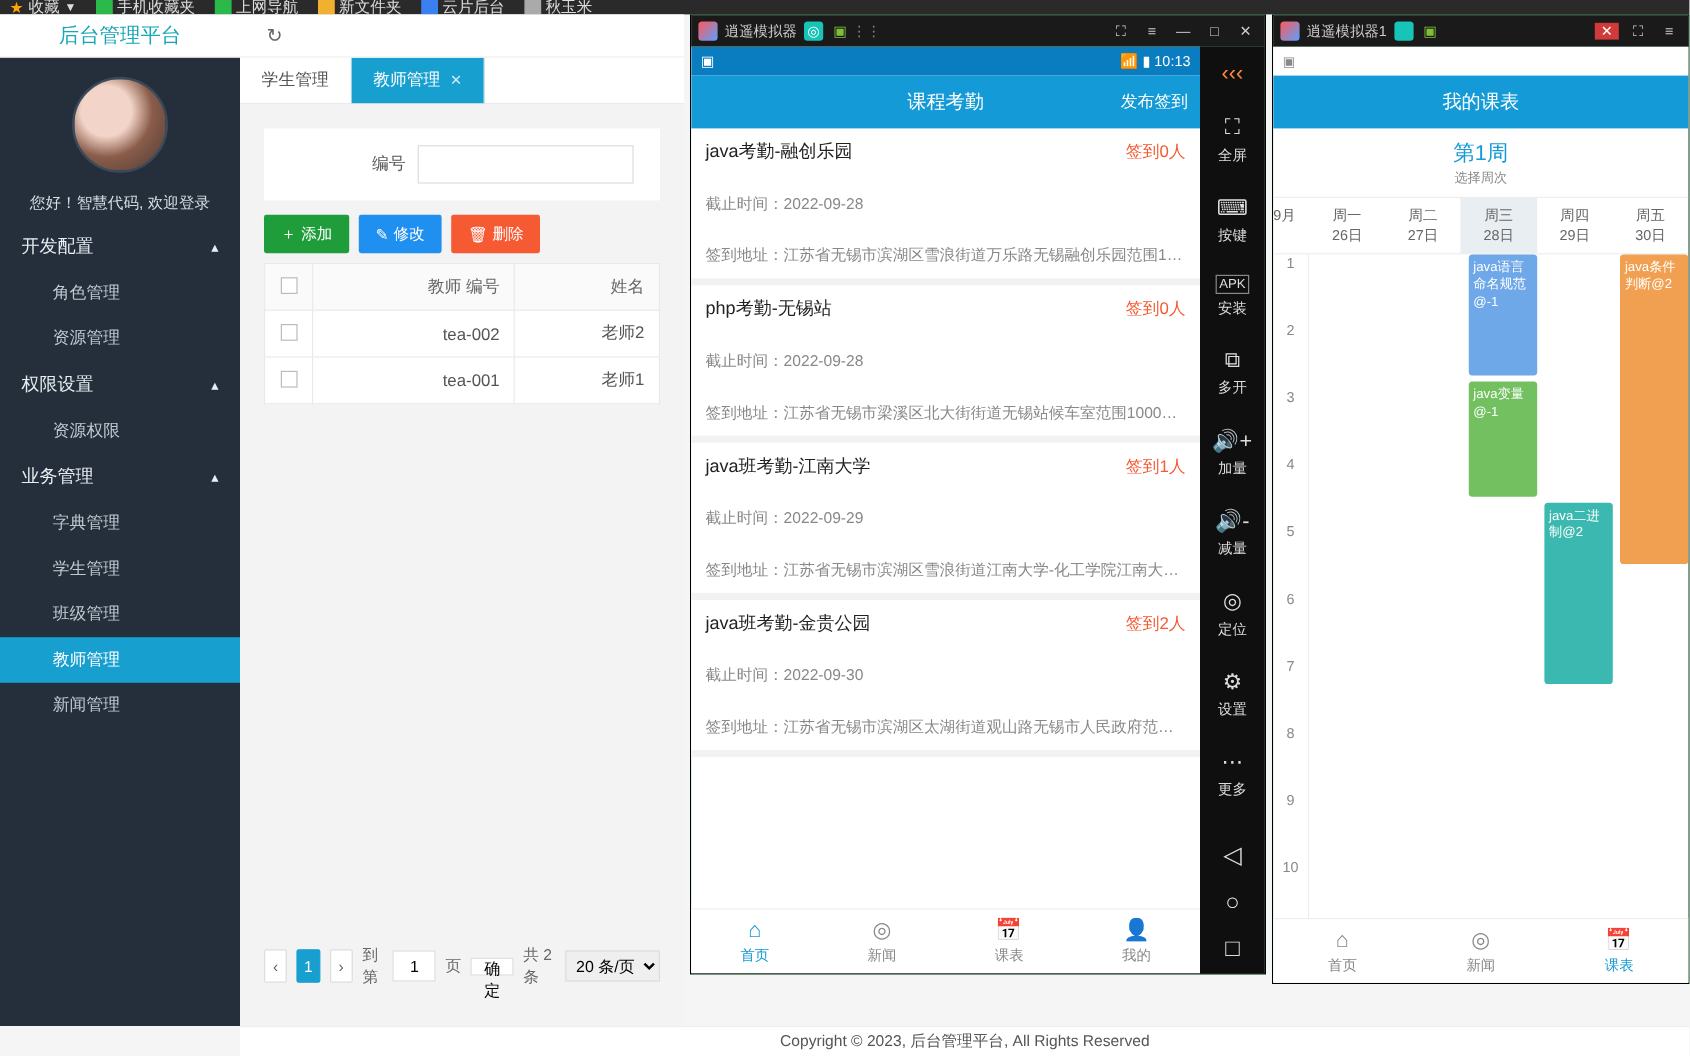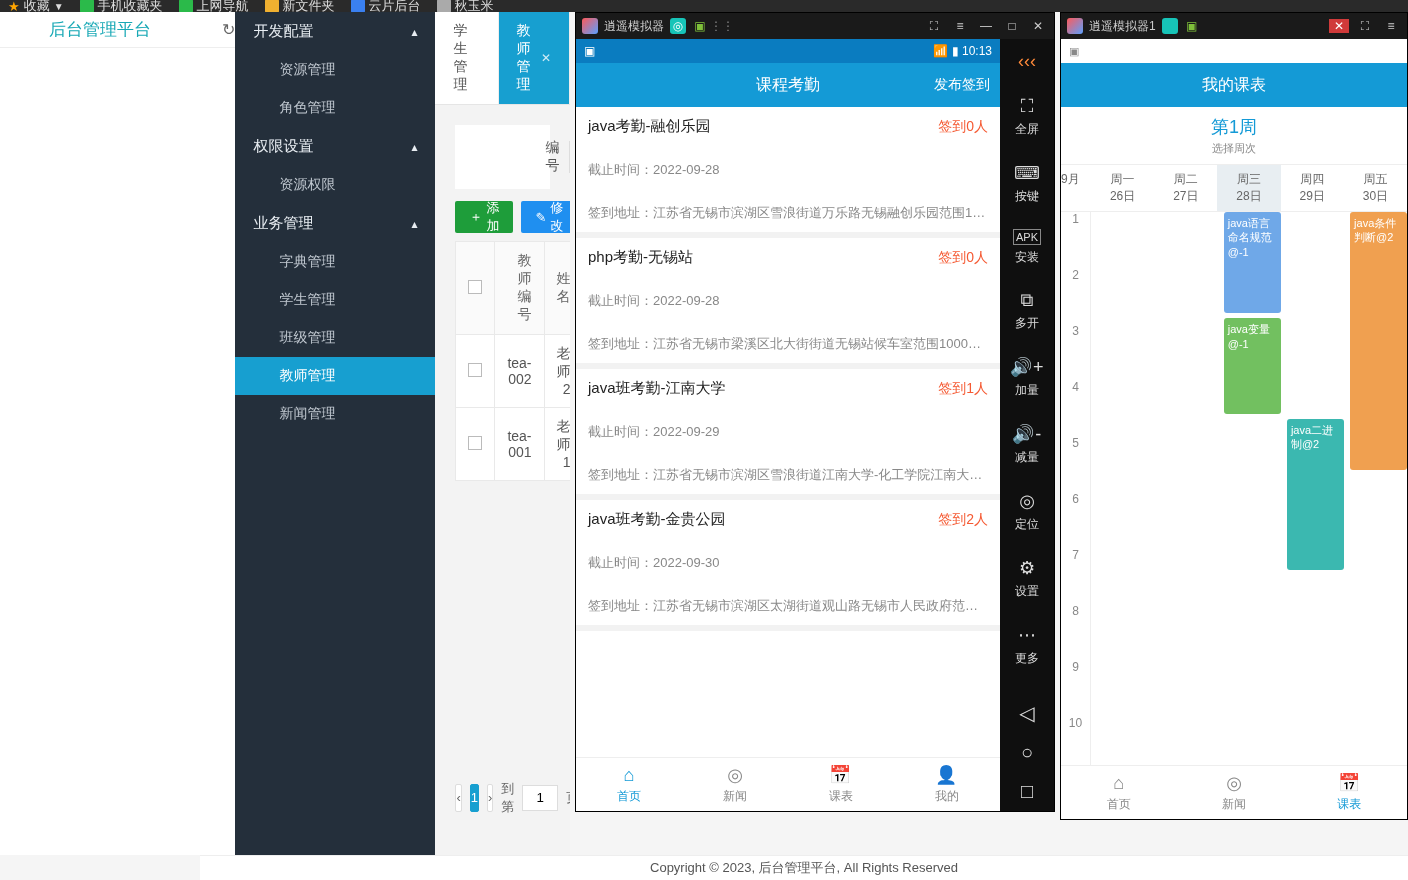--- a/index.html
+++ b/index.html
@@ -5,21 +5,21 @@
 *{margin:0;padding:0;box-sizing:border-box;font-family:"Microsoft YaHei",Arial,sans-serif}
 body{background:#f5f5f5;width:1408px;height:880px;position:relative;overflow:hidden}
 
 
 .bookmarks{position:absolute;top:0;left:0;right:0;height:12px;background:#2a2a2a;display:flex;align-items:center;padding:0 8px;gap:16px;font-size:13px;color:#ddd;overflow:hidden}
 .bookmarks>div{display:flex;align-items:center;gap:4px;white-space:nowrap}
 .bm-star{color:#ffa500}
 .bm-ico{width:14px;height:14px;border-radius:2px;display:inline-block}
 
 
-.admin{position:absolute;top:12px;left:0;width:570px;height:843px;background:#fff;display:flex;flex-direction:row}
+.admin{position:absolute;top:12px;left:0;width:570px;height:843px;background:#fff;display:flex;flex-direction:column}
 .admin-top{height:36px;display:flex;align-items:center;border-bottom:1px solid #eee}
 .admin-logo{width:200px;text-align:center;color:#17a8b5;font-size:17px;font-weight:500}
 .admin-refresh{margin-left:22px;color:#666;font-size:16px;cursor:pointer}
 
 .admin-body{flex:1;display:flex;overflow:hidden}
 .sidebar{width:200px;background:#242f3b;color:#c8d0d8;display:flex;flex-direction:column;overflow-y:auto}
 .avatar-wrap{display:flex;flex-direction:column;align-items:center;padding:16px 0 8px}
 .avatar{width:80px;height:80px;border-radius:50%;background:radial-gradient(circle at 35% 35%, #f2d4c8 0 30%, #8a5c4a 55%, #4a3b35 100%);border:2px solid #3a4a5a}
 .welcome{margin-top:16px;font-size:13px;color:#d6dde4}
 .menu-group{padding:10px 18px;display:flex;justify-content:space-between;align-items:center;color:#e8edf2;font-size:15px;cursor:pointer}
@@ -147,26 +147,30 @@
     </div>
 </div>
 
 <div class="admin">
   <div class="admin-top">
     <div class="admin-logo">后台管理平台</div>
     <div class="admin-refresh">↻</div>
   </div>
   <div class="admin-body">
     <div class="sidebar">
+      <div class="avatar-wrap">
+        <div class="avatar"></div>
+        <div class="welcome">您好！智慧代码, 欢迎登录</div>
+      </div>
       <div class="menu-group">
           <span>开发配置</span>
           <span class="chev">▴</span>
         </div>
+      <div class="menu-item">角色管理</div>
       <div class="menu-item">资源管理</div>
-      <div class="menu-item">角色管理</div>
       <div class="menu-group">
           <span>权限设置</span>
           <span class="chev">▴</span>
         </div>
       <div class="menu-item">资源权限</div>
       <div class="menu-group">
           <span>业务管理</span>
           <span class="chev">▴</span>
         </div>
       <div class="menu-item">字典管理</div>

